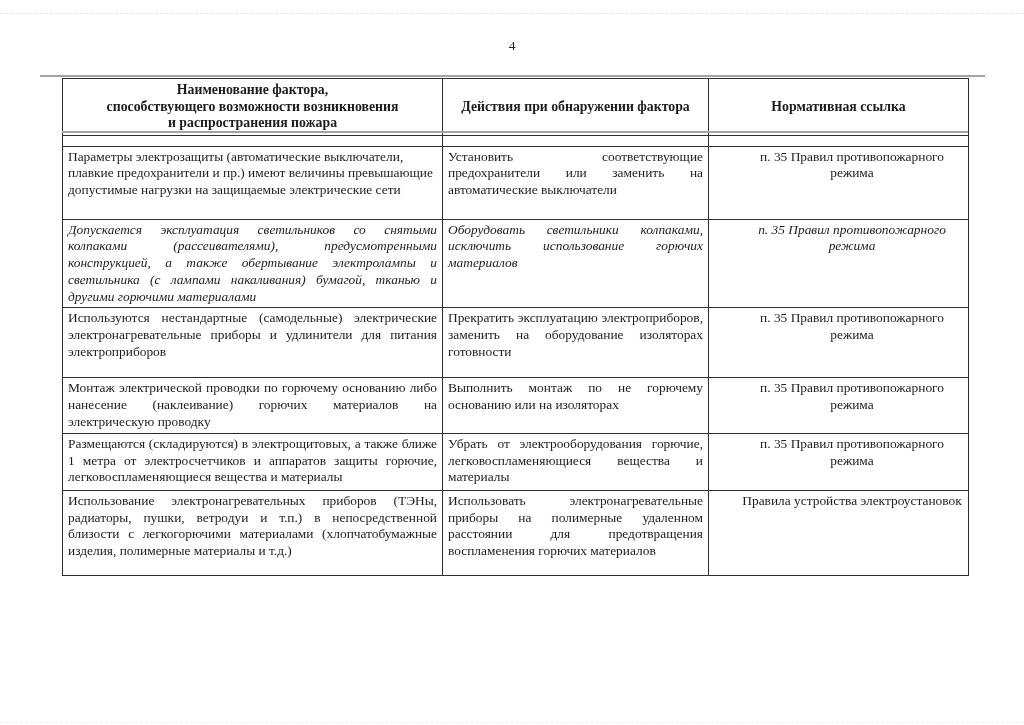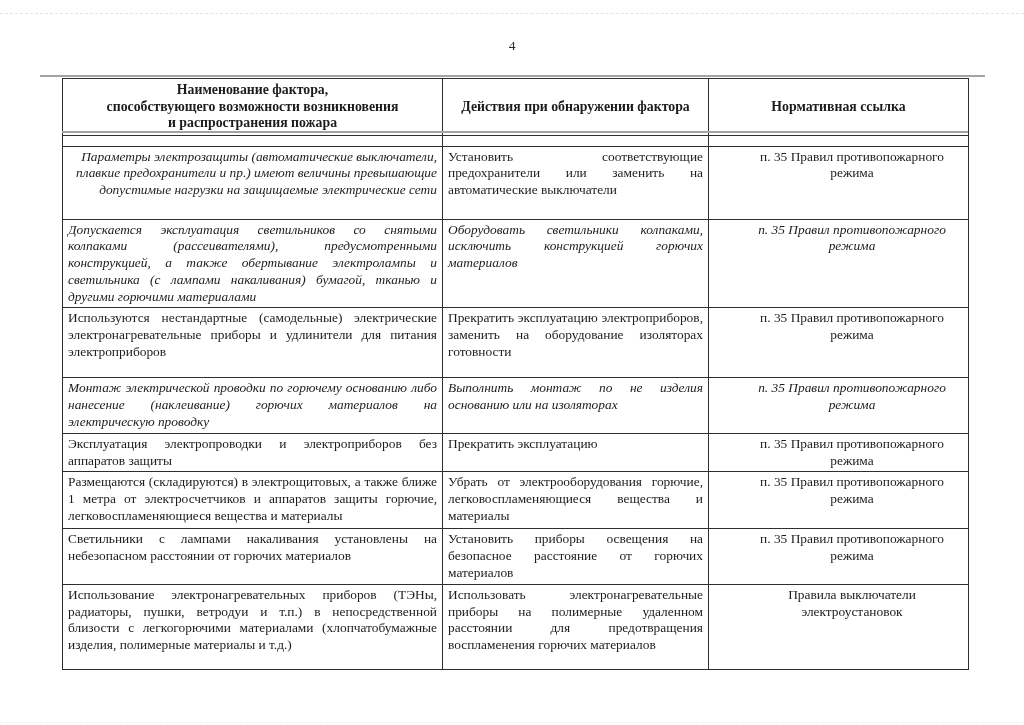--- a/index.html
+++ b/index.html
@@ -65,27 +65,27 @@
     font-size: 13.8px;
     line-height: 16.5px;
     padding: 3px 6px;
   }
   th.h-factor { white-space: pre-line; }
   tr.hdr    { height: 50px; }
   tr.spacer { height: 11px; }
   tr.r1 { height: 73px; }
   tr.r2 { height: 84px; font-style: italic; }
   tr.r3 { height: 70px; margin-left: 28px; }
-  tr.r4 { height: 50px; font-style: italic; }
+  tr.r4 { height: 50px; }
   tr.r5 { height: 34px; }
   tr.r6 { height: 57px; }
   tr.r7 { height: 52px; }
   tr.r8 { height: 85px; }
   td.c-factor { text-align: justify; }
-  td.c-factor.align-left { text-align: right; font-style: italic; }
+  td.c-factor.align-left { text-align: left; }
   td.c-action { text-align: justify; }
   td.c-ref    { text-align: center; padding-left: 32px; }
 </style>
 </head>
 <body>
 
 <div class="page">
   <div class="edge-artifact-top"></div>
   <div class="page-number">4</div>
   <div class="gray-rule rule-top"></div>
@@ -111,51 +111,41 @@
       </tr>
     </thead>
     <tbody>
       <tr class="r1">
         <td class="c-factor align-left">Параметры электрозащиты (автоматические выключатели, плавкие предохранители и пр.) имеют величины превышающие допустимые нагрузки на защищаемые электрические сети</td>
         <td class="c-action">Установить соответствующие предохранители или заменить на автоматические выключатели</td>
         <td class="c-ref">п. 35 Правил противопожарного режима</td>
       </tr>
       <tr class="r2">
         <td class="c-factor">Допускается эксплуатация светильников со снятыми колпаками (рассеивателями), предусмотренными конструкцией, а также обертывание электролампы и светильника (с лампами накаливания) бумагой, тканью и другими горючими материалами</td>
-        <td class="c-action">Оборудовать светильники колпаками, исключить конструкцией горючих материалов</td>
+        <td class="c-action">Оборудовать светильники колпаками, исключить использование горючих материалов</td>
         <td class="c-ref">п. 35 Правил противопожарного режима</td>
       </tr>
       <tr class="r3">
         <td class="c-factor">Используются нестандартные (самодельные) электрические электронагревательные приборы и удлинители для питания электроприборов</td>
         <td class="c-action">Прекратить эксплуатацию электроприборов, заменить на оборудование изоляторах готовности</td>
         <td class="c-ref">п. 35 Правил противопожарного режима</td>
       </tr>
       <tr class="r4">
         <td class="c-factor">Монтаж электрической проводки по горючему основанию либо нанесение (наклеивание) горючих материалов на электрическую проводку</td>
-        <td class="c-action">Выполнить монтаж по не изделия основанию или на изоляторах</td>
-        <td class="c-ref">п. 35 Правил противопожарного режима</td>
-      </tr>
-      <tr class="r5">
-        <td class="c-factor">Эксплуатация электропроводки и электроприборов без аппаратов защиты</td>
-        <td class="c-action">Прекратить эксплуатацию</td>
+        <td class="c-action">Выполнить монтаж по не горючему основанию или на изоляторах</td>
         <td class="c-ref">п. 35 Правил противопожарного режима</td>
       </tr>
       <tr class="r6">
         <td class="c-factor">Размещаются (складируются) в электрощитовых, а также ближе 1 метра от электросчетчиков и аппаратов защиты горючие, легковоспламеняющиеся вещества и материалы</td>
         <td class="c-action">Убрать от электрооборудования горючие, легковоспламеняющиеся вещества и материалы</td>
         <td class="c-ref">п. 35 Правил противопожарного режима</td>
       </tr>
-      <tr class="r7">
-        <td class="c-factor">Светильники с лампами накаливания установлены на небезопасном расстоянии от горючих материалов</td>
-        <td class="c-action">Установить приборы освещения на безопасное расстояние от горючих материалов</td>
-        <td class="c-ref">п. 35 Правил противопожарного режима</td>
-      </tr>
       <tr class="r8">
         <td class="c-factor">Использование электронагревательных приборов (ТЭНы, радиаторы, пушки, ветродуи и т.п.) в непосредственной близости с легкогорючими материалами (хлопчатобумажные изделия, полимерные материалы и т.д.)</td>
         <td class="c-action">Использовать электронагревательные приборы на полимерные удаленном расстоянии для предотвращения воспламенения горючих материалов</td>
-        <td class="c-ref">Правила выключатели электроустановок</td>
+        <td class="c-ref">Правила устройства электроустановок</td>
       </tr>
     </tbody>
   </table>
 
   <div class="gray-rule rule-header"></div>
   <div class="edge-artifact-bottom"></div>
 </div>
 
 </body></html>

